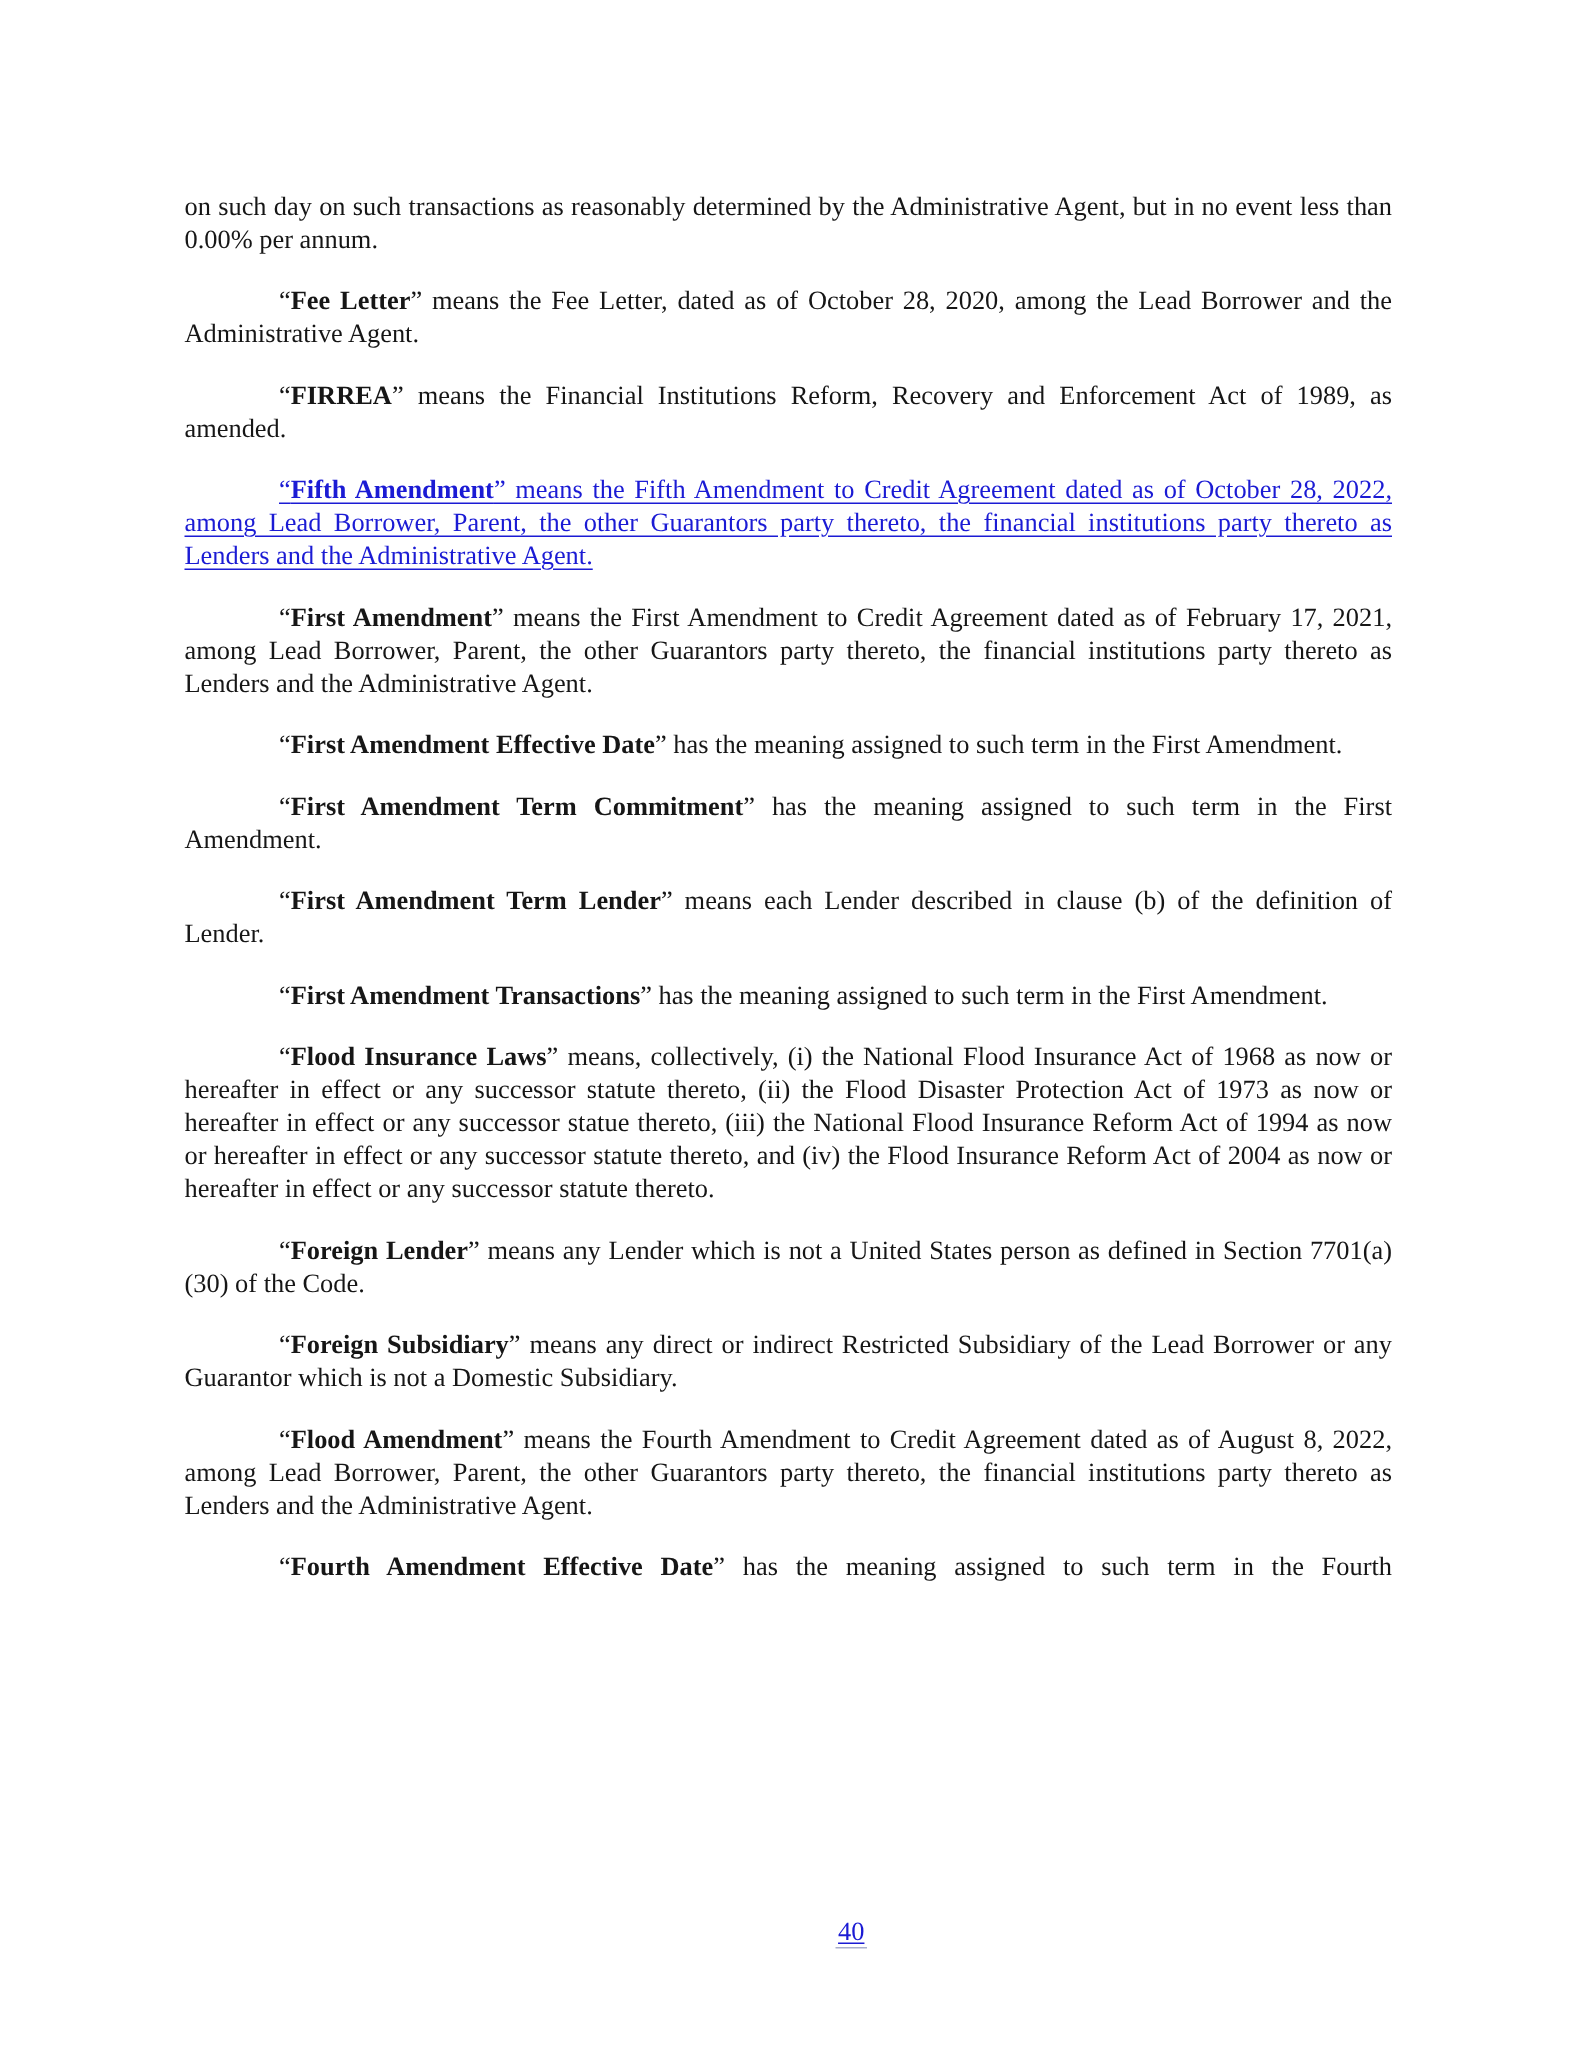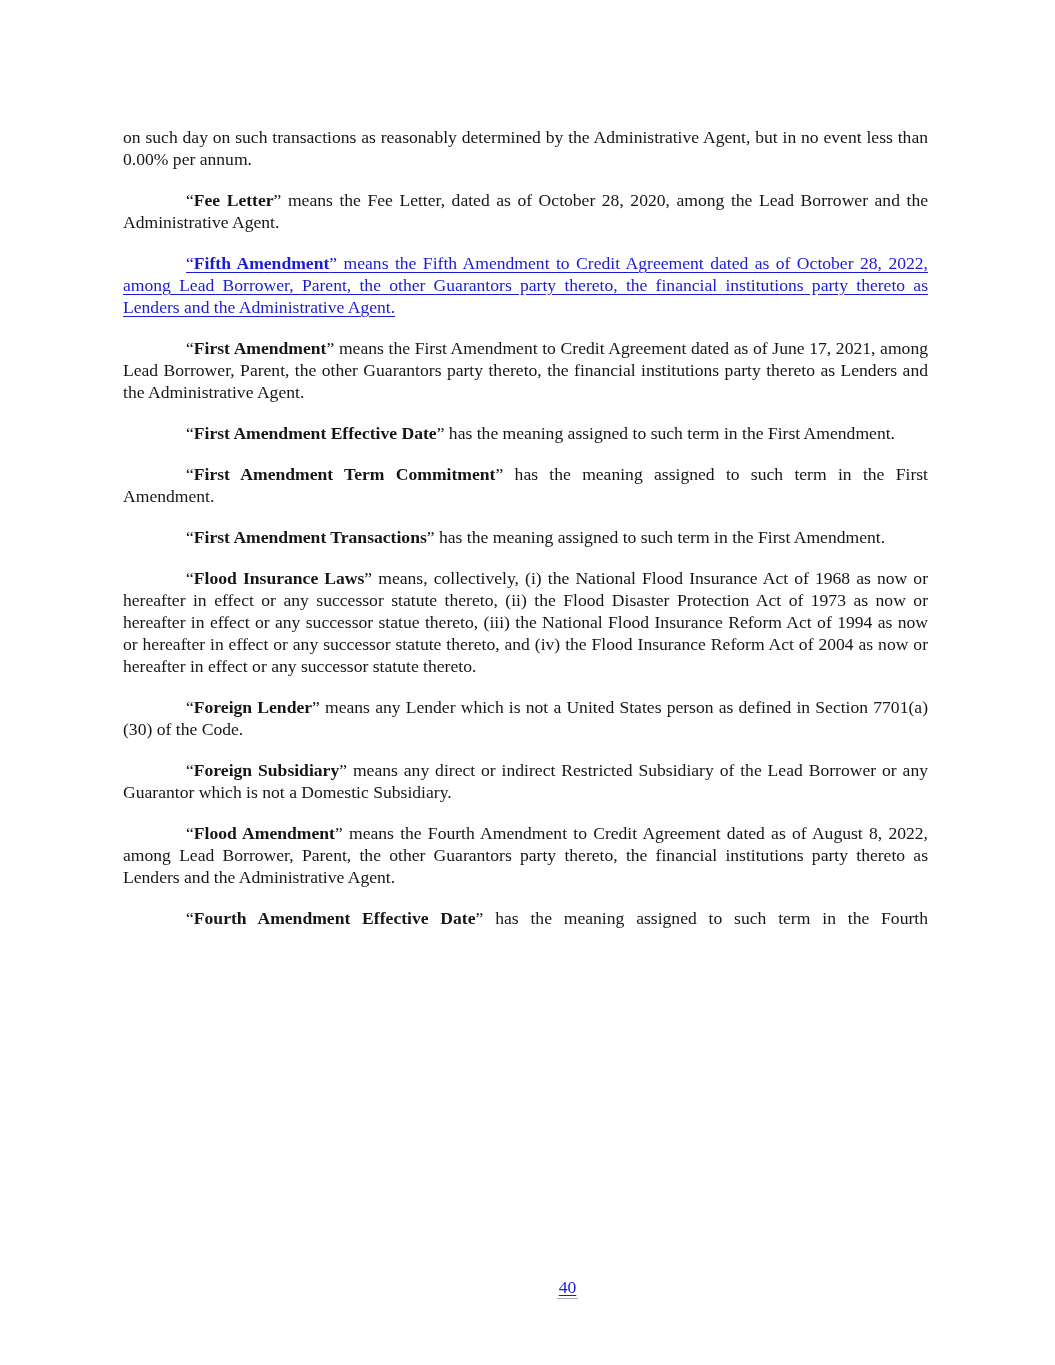--- a/index.html
+++ b/index.html
@@ -62,24 +62,26 @@
     padding:0 2px;
   }
 </style>
 </head>
 <body>
 
 <div class="page">
   <div class="doc-body">
       <p class="para"><span>on such day on such transactions as reasonably determined by the Administrative Agent, but in no event less than 0.00% per annum.</span></p>
       <p class="para indent"><span>“</span><span class="bold">Fee Letter</span><span>” means the Fee Letter, dated as of October 28, 2020, among the Lead Borrower and the Administrative Agent.</span></p>
+      <p class="para indent"><span>“</span><span class="bold">FIRREA</span><span>” means the Financial Institutions Reform, Recovery and Enforcement Act of 1989, as amended.</span></p>
       <p class="para indent inserted"><span>“</span><span class="bold">Fifth Amendment</span><span>” means the Fifth Amendment to Credit Agreement dated as of October 28, 2022, among Lead Borrower, Parent, the other Guarantors party thereto, the financial institutions party thereto as Lenders and the Administrative Agent.</span></p>
-      <p class="para indent"><span>“</span><span class="bold">First Amendment</span><span>” means the First Amendment to Credit Agreement dated as of June 17, 2021, among Lead Borrower, Parent, the other Guarantors party thereto, the financial institutions party thereto as Lenders and the Administrative Agent.</span></p>
+      <p class="para indent"><span>“</span><span class="bold">First Amendment</span><span>” means the First Amendment to Credit Agreement dated as of February 17, 2021, among Lead Borrower, Parent, the other Guarantors party thereto, the financial institutions party thereto as Lenders and the Administrative Agent.</span></p>
       <p class="para indent"><span>“</span><span class="bold">First Amendment Effective Date</span><span>” has the meaning assigned to such term in the First Amendment.</span></p>
       <p class="para indent"><span>“</span><span class="bold">First Amendment Term Commitment</span><span>” has the meaning assigned to such term in the First Amendment.</span></p>
+      <p class="para indent"><span>“</span><span class="bold">First Amendment Term Lender</span><span>” means each Lender described in clause (b) of the definition of Lender.</span></p>
       <p class="para indent"><span>“</span><span class="bold">First Amendment Transactions</span><span>” has the meaning assigned to such term in the First Amendment.</span></p>
       <p class="para indent"><span>“</span><span class="bold">Flood Insurance Laws</span><span>” means, collectively, (i) the National Flood Insurance Act of 1968 as now or hereafter in effect or any successor statute thereto, (ii) the Flood Disaster Protection Act of 1973 as now or hereafter in effect or any successor statue thereto, (iii) the National Flood Insurance Reform Act of 1994 as now or hereafter in effect or any successor statute thereto, and (iv) the Flood Insurance Reform Act of 2004 as now or hereafter in effect or any successor statute thereto.</span></p>
       <p class="para indent"><span>“</span><span class="bold">Foreign Lender</span><span>” means any Lender which is not a United States person as defined in Section 7701(a)(30) of the Code.</span></p>
       <p class="para indent"><span>“</span><span class="bold">Foreign Subsidiary</span><span>” means any direct or indirect Restricted Subsidiary of the Lead Borrower or any Guarantor which is not a Domestic Subsidiary.</span></p>
       <p class="para indent"><span>“</span><span class="bold">Flood Amendment</span><span>” means the Fourth Amendment to Credit Agreement dated as of August 8, 2022, among Lead Borrower, Parent, the other Guarantors party thereto, the financial institutions party thereto as Lenders and the Administrative Agent.</span></p>
       <p class="para indent justify-last"><span>“</span><span class="bold">Fourth Amendment Effective Date</span><span>” has the meaning assigned to such term in the Fourth</span></p>
     </div>
   <div class="footer">
     <span class="page-number">40</span>
   </div>

